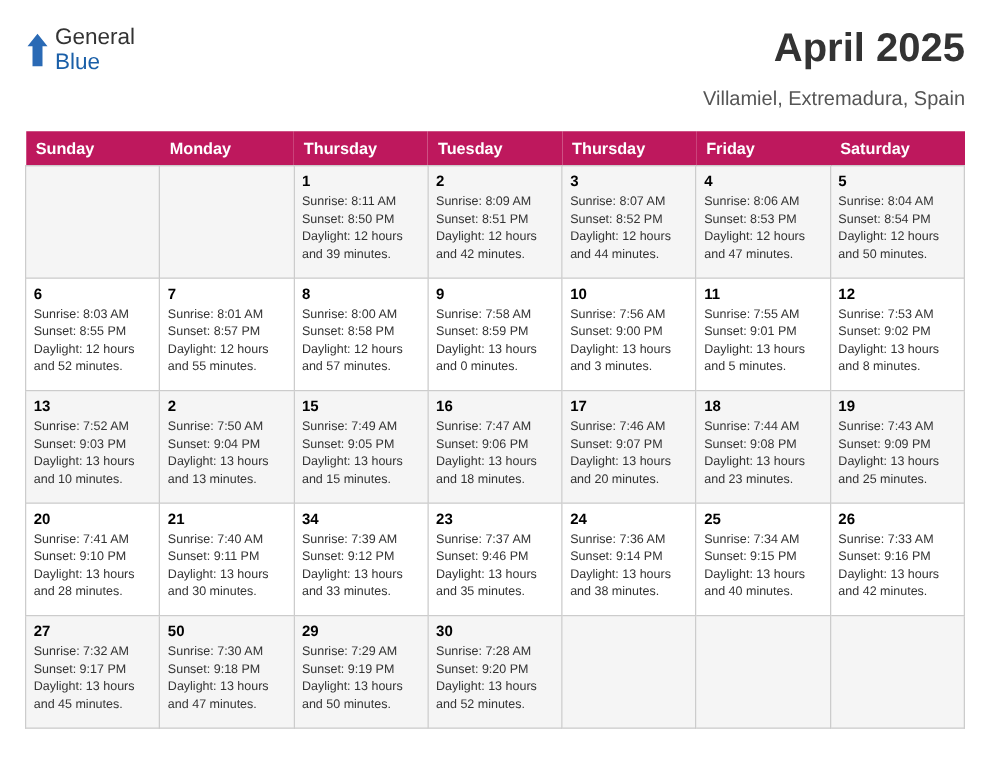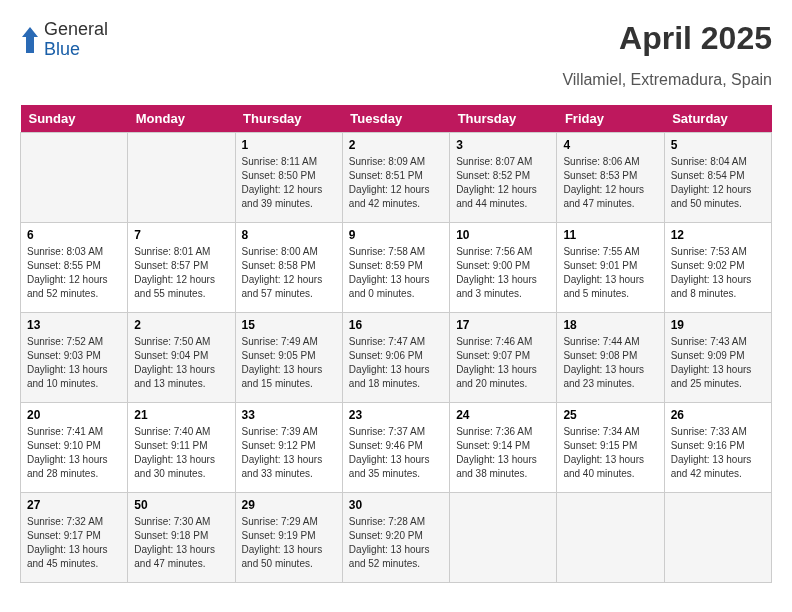--- a/index.html
+++ b/index.html
@@ -250,21 +250,21 @@
 Sunset: 9:10 PM
 Daylight: 13 hours and 28 minutes.</div>
         </td>
         <td>
           <span class="day-num">21</span>
           <div class="day-info">Sunrise: 7:40 AM
 Sunset: 9:11 PM
 Daylight: 13 hours and 30 minutes.</div>
         </td>
         <td>
-          <span class="day-num">33</span>
+          <span class="day-num">34</span>
           <div class="day-info">Sunrise: 7:39 AM
 Sunset: 9:12 PM
 Daylight: 13 hours and 33 minutes.</div>
         </td>
         <td>
           <span class="day-num">23</span>
           <div class="day-info">Sunrise: 7:37 AM
 Sunset: 9:46 PM
 Daylight: 13 hours and 35 minutes.</div>
         </td>

